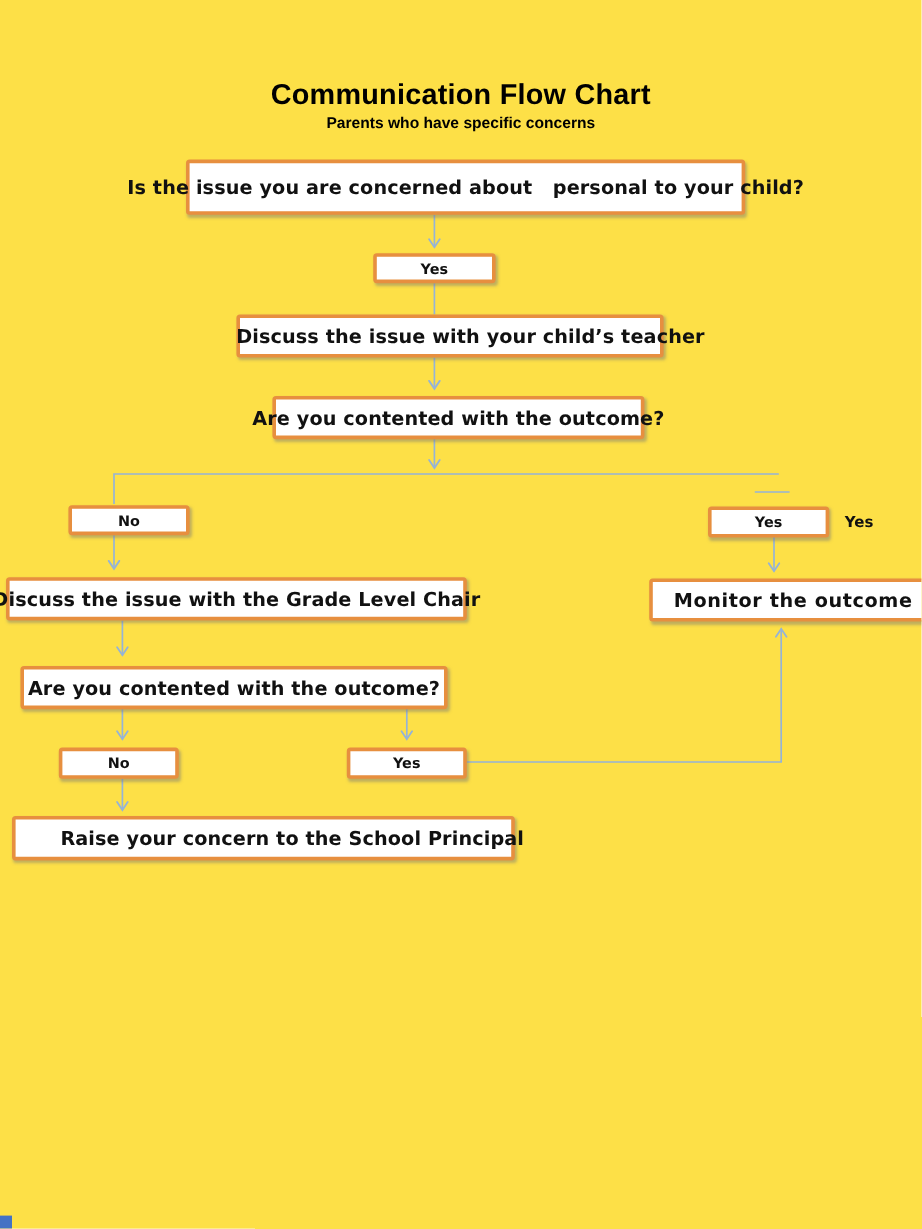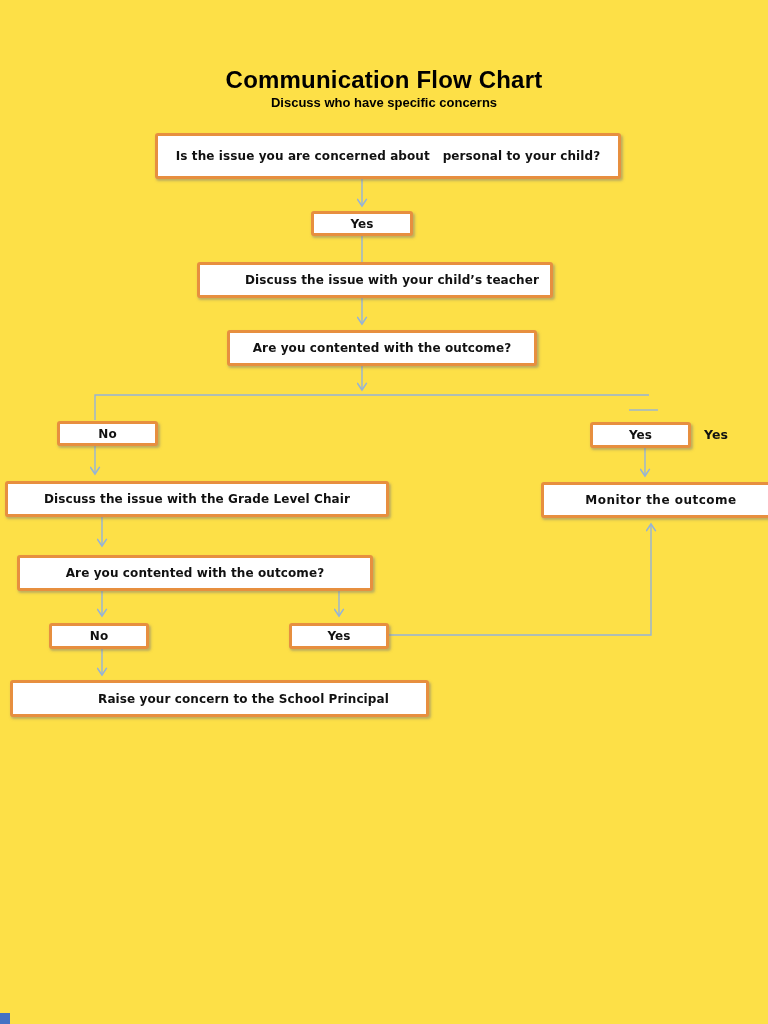--- a/index.html
+++ b/index.html
@@ -14,41 +14,41 @@
   }
   .subtitle{
     position:absolute;top:95px;left:0;width:768px;text-align:center;
     font-family:"Liberation Sans",sans-serif;font-weight:bold;font-size:13px;color:#000;
   }
   .node{
     position:absolute;box-sizing:border-box;background:#fff;
     border:3px solid var(--box-border,#E78F3F);border-radius:3px;
     box-shadow:1.5px 2px 2.5px rgba(130,125,115,.5);
     display:flex;align-items:center;justify-content:center;
-    font-weight:bold;font-size:12px;color:var(--text,#111);
+    font-weight:bold;font-size:16px;color:var(--text,#111);
     white-space:pre;z-index:2;letter-spacing:.1px;
   }
   .node.small{font-size:12px;}
   .side-label{
     position:absolute;font-weight:bold;font-size:12.5px;color:var(--text,#111);z-index:2;
   }
   svg.connectors{position:absolute;left:0;top:0;z-index:1;color:var(--connector,#95B3D7);}
   svg.connectors path{stroke:currentColor;stroke-width:1.4;fill:none;}
   .corner-marker{
     position:absolute;left:0;bottom:0;width:10px;height:11px;
     background:var(--corner,#4472C4);z-index:3;
   }
 </style>
 </head>
 <body>
 
 <div class="page">
 
   <div class="title">Communication Flow Chart</div>
-  <div class="subtitle">Discuss who have specific concerns</div>
+  <div class="subtitle">Parents who have specific concerns</div>
 
   <svg class="connectors" width="768" height="1024" viewBox="0 0 768 1024">
     <defs>
       <marker id="arrow" viewBox="0 0 10 10" refX="8" refY="5" markerWidth="11" markerHeight="11" markerUnits="userSpaceOnUse" orient="auto">
         <path d="M2,1 L8,5 L2,9" stroke="currentColor" stroke-width="1.2" fill="none" stroke-linecap="round"></path>
       </marker>
     </defs>
     <path d="M362,179 V206" marker-end="url(#arrow)"></path>
     <path d="M362,236 V262"></path>
     <path d="M362,298 V324" marker-end="url(#arrow)"></path>

